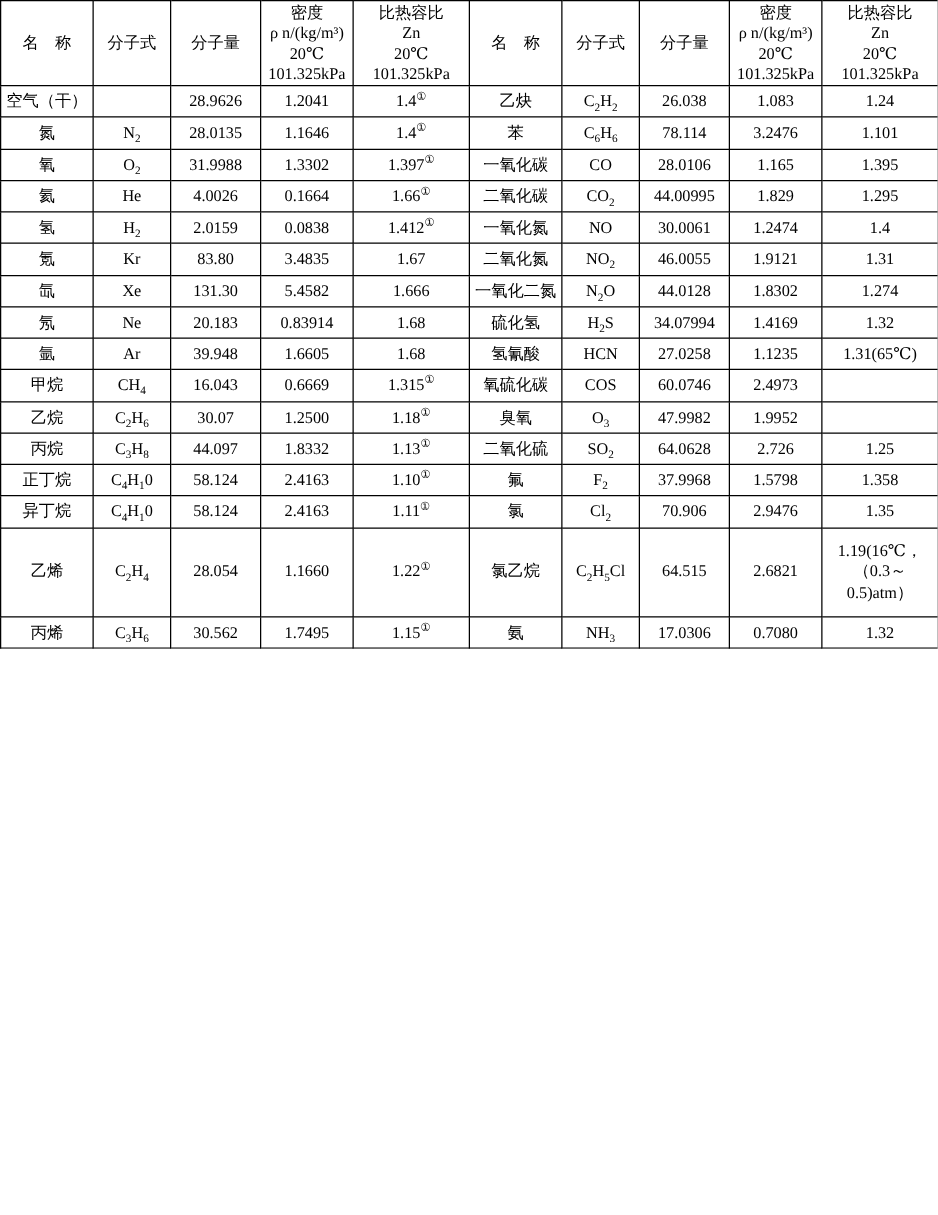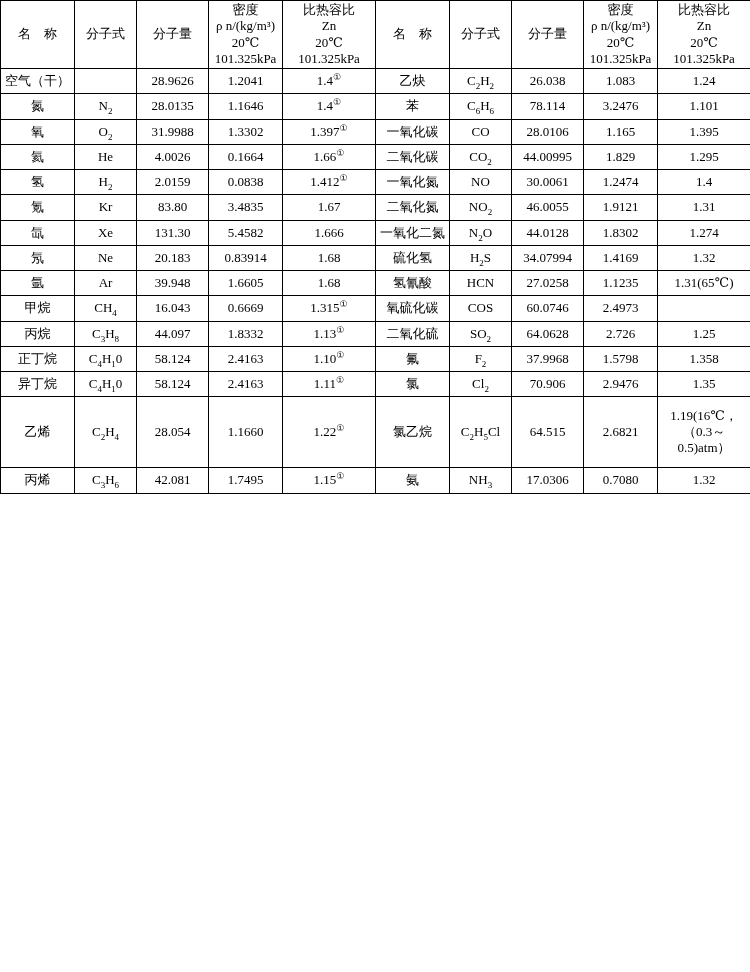--- a/index.html
+++ b/index.html
@@ -214,20 +214,32 @@
         <td>16.043</td>
         <td>0.6669</td>
         <td>1.315<span class="sup">①</span></td>
         <td>氧硫化碳</td>
         <td>COS</td>
         <td>60.0746</td>
         <td>2.4973</td>
         <td></td>
       </tr>
       <tr>
+        <td>乙烷</td>
+        <td>C<span class="sub">2</span>H<span class="sub">6</span></td>
+        <td>30.07</td>
+        <td>1.2500</td>
+        <td>1.18<span class="sup">①</span></td>
+        <td>臭氧</td>
+        <td>O<span class="sub">3</span></td>
+        <td>47.9982</td>
+        <td>1.9952</td>
+        <td></td>
+      </tr>
+      <tr>
         <td>丙烷</td>
         <td>C<span class="sub">3</span>H<span class="sub">8</span></td>
         <td>44.097</td>
         <td>1.8332</td>
         <td>1.13<span class="sup">①</span></td>
         <td>二氧化硫</td>
         <td>SO<span class="sub">2</span></td>
         <td>64.0628</td>
         <td>2.726</td>
         <td>1.25</td>
@@ -264,21 +276,21 @@
         <td class="tall">1.22<span class="sup">①</span></td>
         <td class="tall">氯乙烷</td>
         <td class="tall">C<span class="sub">2</span>H<span class="sub">5</span>Cl</td>
         <td class="tall">64.515</td>
         <td class="tall">2.6821</td>
         <td class="tall cell-multiline">1.19(16℃，<br>（0.3～<br>0.5)atm）</td>
       </tr>
       <tr>
         <td>丙烯</td>
         <td>C<span class="sub">3</span>H<span class="sub">6</span></td>
-        <td>42.081</td>
+        <td>30.562</td>
         <td>1.7495</td>
         <td>1.15<span class="sup">①</span></td>
         <td>氨</td>
         <td>NH<span class="sub">3</span></td>
         <td>17.0306</td>
         <td>0.7080</td>
         <td>1.32</td>
       </tr>
     </tbody>
 </table>

